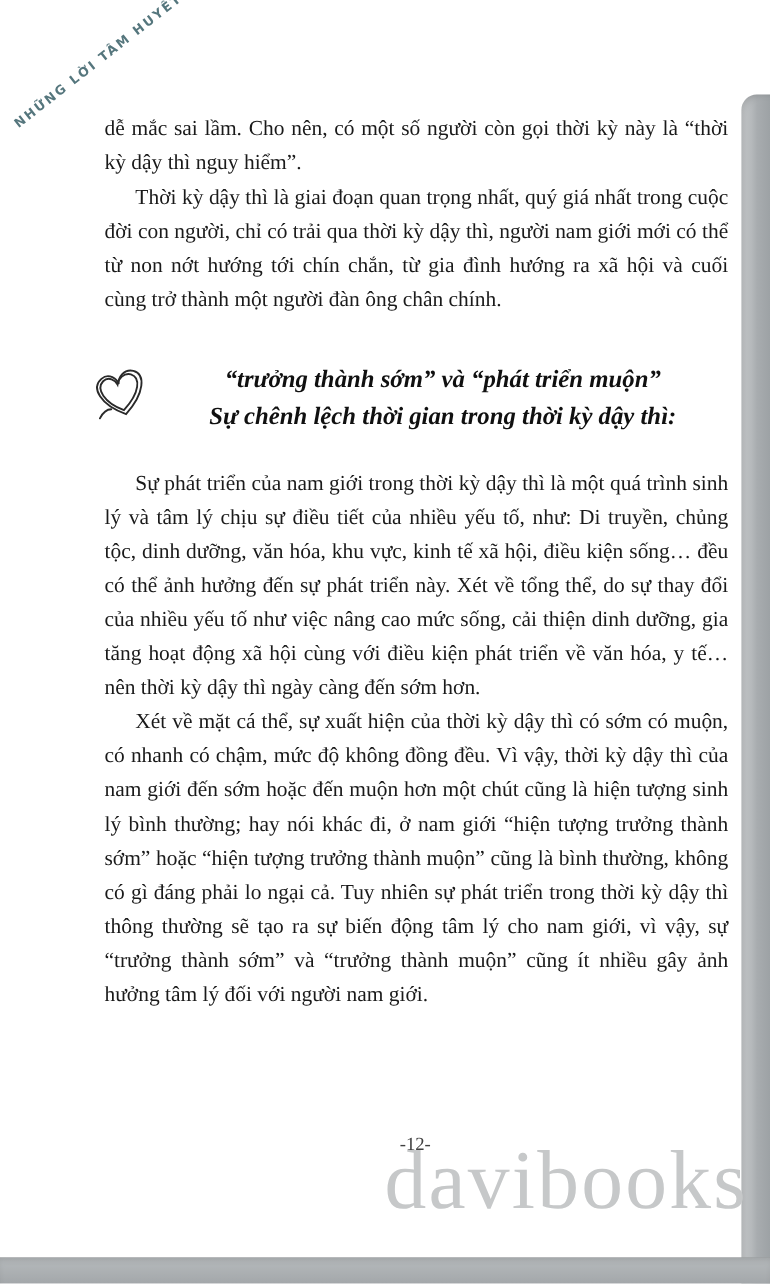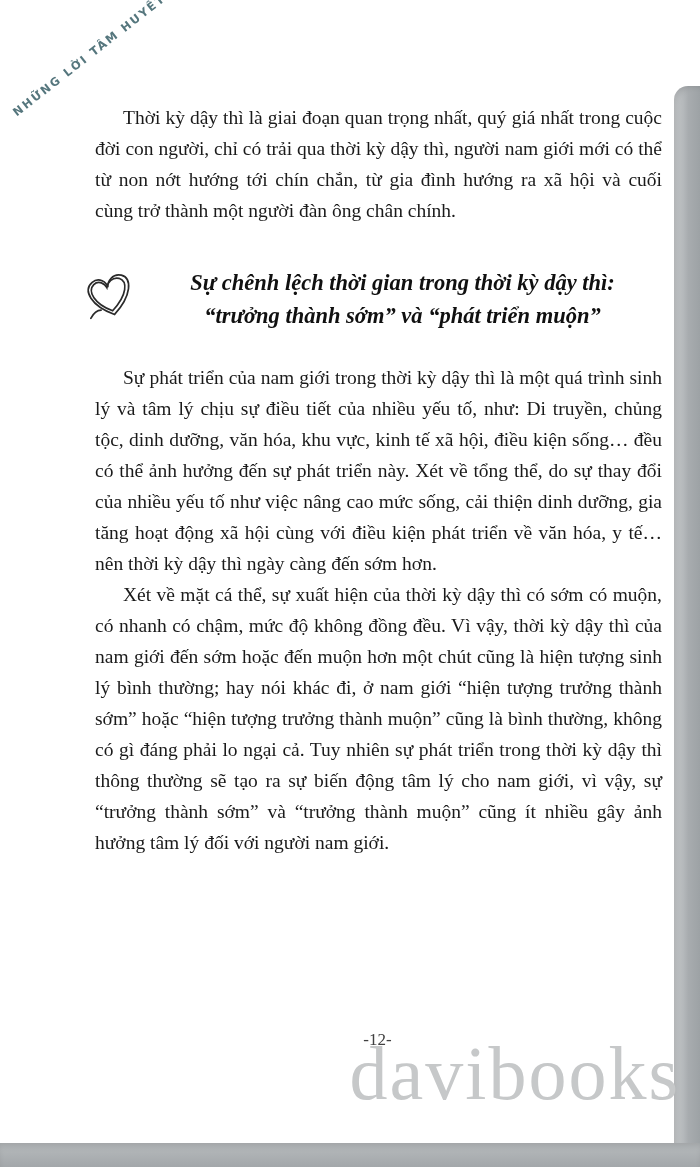--- a/index.html
+++ b/index.html
@@ -87,36 +87,37 @@
 </head>
 <body>
 
 <div class="scan">
 
   <div class="series-title">NHỮNG LỜI TÂM HUYẾT</div>
 
 
   <div class="content">
 
+    <p class="para no-indent">dễ mắc sai lầm. Cho nên, có một số người còn gọi thời kỳ này là “thời kỳ dậy thì nguy hiểm”.</p>
 
     <p class="para">Thời kỳ dậy thì là giai đoạn quan trọng nhất, quý giá nhất trong cuộc đời con người, chỉ có trải qua thời kỳ dậy thì, người nam giới mới có thể từ non nớt hướng tới chín chắn, từ gia đình hướng ra xã hội và cuối cùng trở thành một người đàn ông chân chính.</p>
 
     <div class="section-heading">
       <span class="heart">
         <svg width="54" height="48" viewBox="0 0 54 48" aria-hidden="true">
           <g fill="none" stroke="#2a2a2a" stroke-width="1.7" stroke-linecap="round" transform="rotate(-14 27 24)">
             <path d="M27 43 C 6 29, 2 12, 13 6.5 C 21 2.5, 27 10, 27 15 C 28 9, 35 2.5, 43 6.5 C 53 12, 48 29, 27 43 Z"></path>
             <path d="M26 39 C 10 28, 6 14, 14 9 C 20 5.5, 25 11, 26 15 C 28 10, 34 6, 40 9 C 48 14, 44 27, 26 39 Z"></path>
             <path d="M3 41 C 7 36.5, 11 34.5, 15 35.5"></path>
           </g>
         </svg>
       </span>
       <div class="heading-text">
+        <div>“trưởng thành sớm” và “phát triển muộn”</div>
         <div>Sự chênh lệch thời gian trong thời kỳ dậy thì:</div>
-        <div>“trưởng thành sớm” và “phát triển muộn”</div>
       </div>
     </div>
 
     <p class="para">Sự phát triển của nam giới trong thời kỳ dậy thì là một quá trình sinh lý và tâm lý chịu sự điều tiết của nhiều yếu tố, như: Di truyền, chủng tộc, dinh dưỡng, văn hóa, khu vực, kinh tế xã hội, điều kiện sống… đều có thể ảnh hưởng đến sự phát triển này. Xét về tổng thể, do sự thay đổi của nhiều yếu tố như việc nâng cao mức sống, cải thiện dinh dưỡng, gia tăng hoạt động xã hội cùng với điều kiện phát triển về văn hóa, y tế… nên thời kỳ dậy thì ngày càng đến sớm hơn.</p>
 
     <p class="para">Xét về mặt cá thể, sự xuất hiện của thời kỳ dậy thì có sớm có muộn, có nhanh có chậm, mức độ không đồng đều. Vì vậy, thời kỳ dậy thì của nam giới đến sớm hoặc đến muộn hơn một chút cũng là hiện tượng sinh lý bình thường; hay nói khác đi, ở nam giới “hiện tượng trưởng thành sớm” hoặc “hiện tượng trưởng thành muộn” cũng là bình thường, không có gì đáng phải lo ngại cả. Tuy nhiên sự phát triển trong thời kỳ dậy thì thông thường sẽ tạo ra sự biến động tâm lý cho nam giới, vì vậy, sự “trưởng thành sớm” và “trưởng thành muộn” cũng ít nhiều gây ảnh hưởng tâm lý đối với người nam giới.</p>
 
 
   </div>
 

